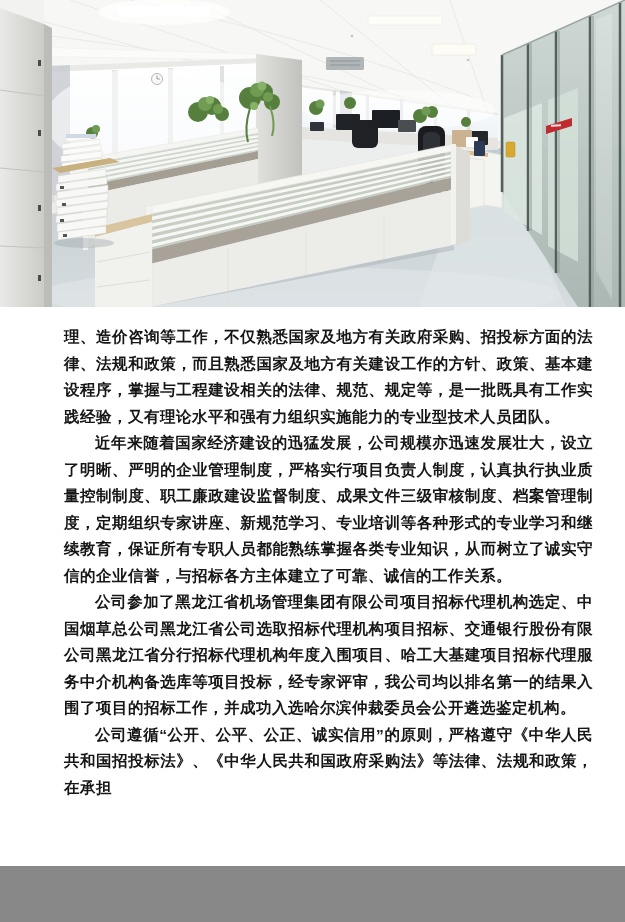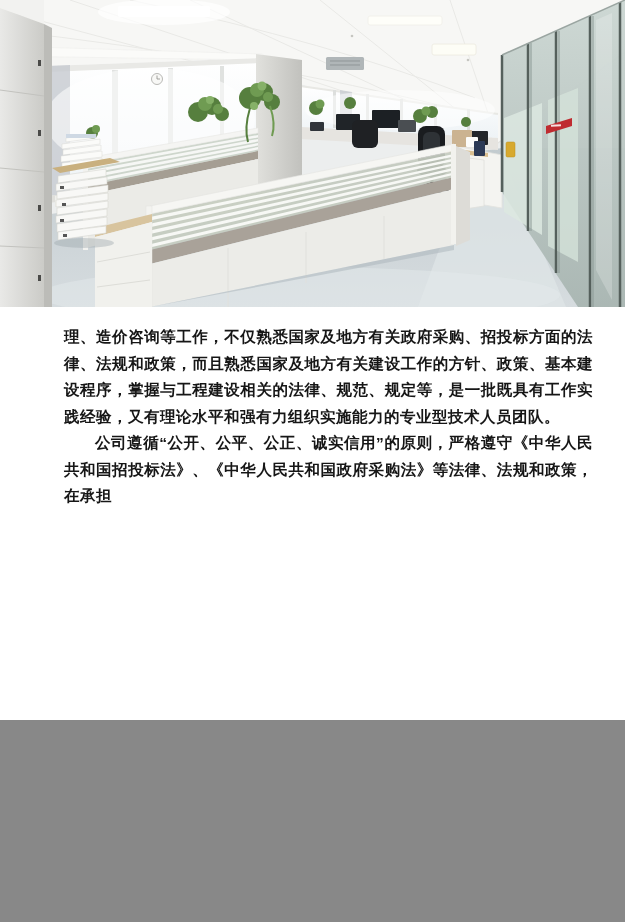--- a/index.html
+++ b/index.html
@@ -1,16 +1,16 @@
 <!DOCTYPE html>
 <html><head>
 <meta charset="utf-8">
 <style>
   html,body{margin:0;padding:0;background:#888;}
-  .page{position:relative;width:625px;height:720px;background:#ffffff;margin:0 auto;overflow:hidden;
+  .page{position:relative;width:625px;height:866px;background:#ffffff;margin:0 auto;overflow:hidden;
         font-family:"Liberation Sans",sans-serif;}
   .photo{position:absolute;top:0;left:0;width:625px;height:307px;display:block;}
   .text-block{position:absolute;top:324px;left:64px;width:529px;
       font-size:15.5px;line-height:26.5px;letter-spacing:0.5px;font-weight:700;
       color:#161616;text-align:justify;}
   .para{margin:0;}
   .para.indent{text-indent:2em;}
   .page-num{position:absolute;top:877px;left:0;width:625px;text-align:center;
       font-family:"Liberation Serif",serif;font-size:15px;color:#3b3b3b;}
   .logo{position:absolute;left:420px;top:869px;display:flex;align-items:center;gap:5px;}
@@ -289,21 +289,23 @@
           <rect x="63" y="234" width="4" height="3"></rect>
       </g>
       <ellipse cx="84" cy="243" rx="30" ry="5" fill="#9aa4aa" opacity="0.4"></ellipse>
     </g>
   </svg>
 
   <div class="text-block">
 
       <p class="para">理、造价咨询等工作，不仅熟悉国家及地方有关政府采购、招投标方面的法律、法规和政策，而且熟悉国家及地方有关建设工作的方针、政策、基本建设程序，掌握与工程建设相关的法律、规范、规定等，是一批既具有工作实践经验，又有理论水平和强有力组织实施能力的专业型技术人员团队。</p>
 
-
+      <p class="para indent">近年来随着国家经济建设的迅猛发展，公司规模亦迅速发展壮大，设立了明晰、严明的企业管理制度，严格实行项目负责人制度，认真执行执业质量控制制度、职工廉政建设监督制度、成果文件三级审核制度、档案管理制度，定期组织专家讲座、新规范学习、专业培训等各种形式的专业学习和继续教育，保证所有专职人员都能熟练掌握各类专业知识，从而树立了诚实守信的企业信誉，与招标各方主体建立了可靠、诚信的工作关系。</p>
+
+      <p class="para indent">公司参加了黑龙江省机场管理集团有限公司项目招标代理机构选定、中国烟草总公司黑龙江省公司选取招标代理机构项目招标、交通银行股份有限公司黑龙江省分行招标代理机构年度入围项目、哈工大基建项目招标代理服务中介机构备选库等项目投标，经专家评审，我公司均以排名第一的结果入围了项目的招标工作，并成功入选哈尔滨仲裁委员会公开遴选鉴定机构。</p>
 
 
 
       <p class="para indent">公司遵循“公开、公平、公正、诚实信用”的原则，严格遵守《中华人民共和国招投标法》、《中华人民共和国政府采购法》等法律、法规和政策，在承担</p>
     </div>
 
   <div class="page-num">4</div>
 
   <div class="logo">
     <svg class="logo-mark" viewBox="0 0 37 37" aria-hidden="true">

